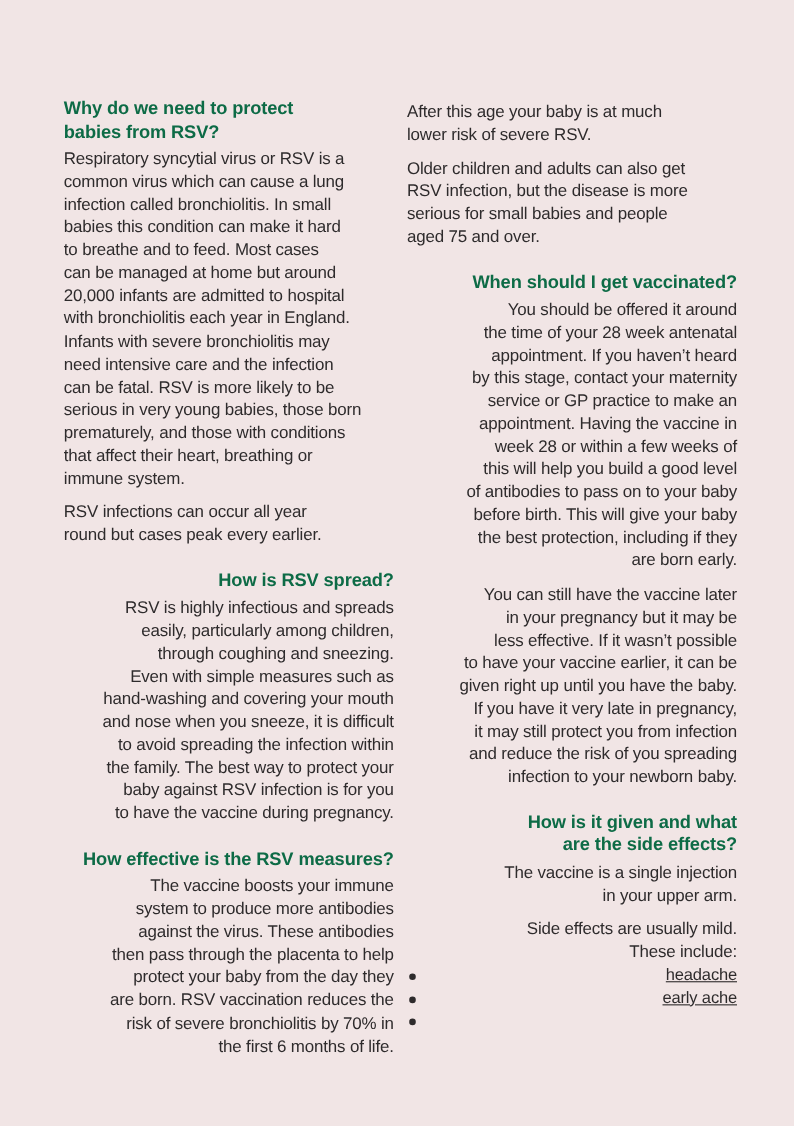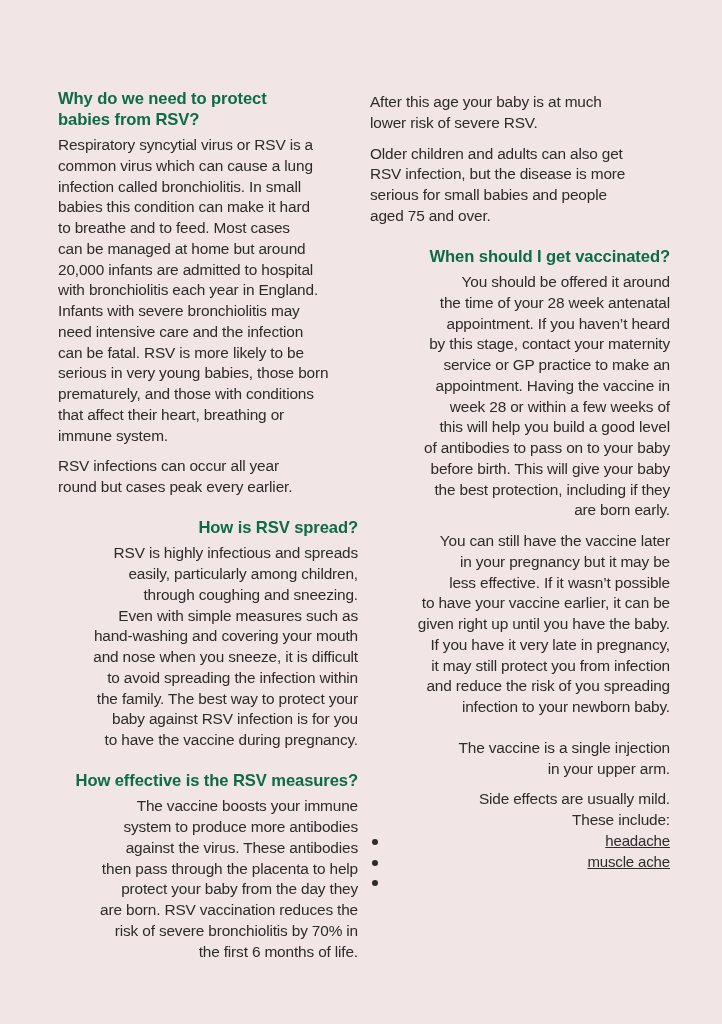--- a/index.html
+++ b/index.html
@@ -164,24 +164,26 @@
 less effective. If it wasn’t possible
 to have your vaccine earlier, it can be
 given right up until you have the baby.
 If you have it very late in pregnancy,
 it may still protect you from infection
 and reduce the risk of you spreading
 infection to your newborn baby.</p>
   </section>
 
   <section class="section">
+    <h2 style="white-space: pre-line;">How is it given and what
+are the side effects?</h2>
     <p>The vaccine is a single injection
 in your upper arm.</p>
     <p>Side effects are usually mild.
 These include:</p>
     <ul>
       <li><span class="bullet"></span><span>headache</span></li>
-      <li><span class="bullet"></span><span>muscle ache</span></li>
+      <li><span class="bullet"></span><span>early ache</span></li>
       <li><span class="bullet"></span></li>
     </ul>
   </section>
 
 </div>
 
 </body></html>

